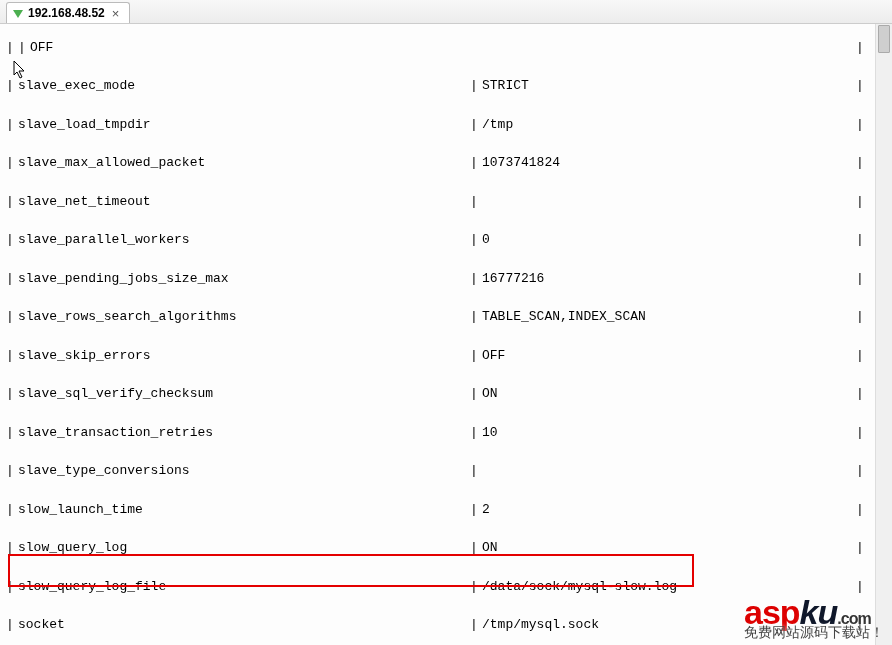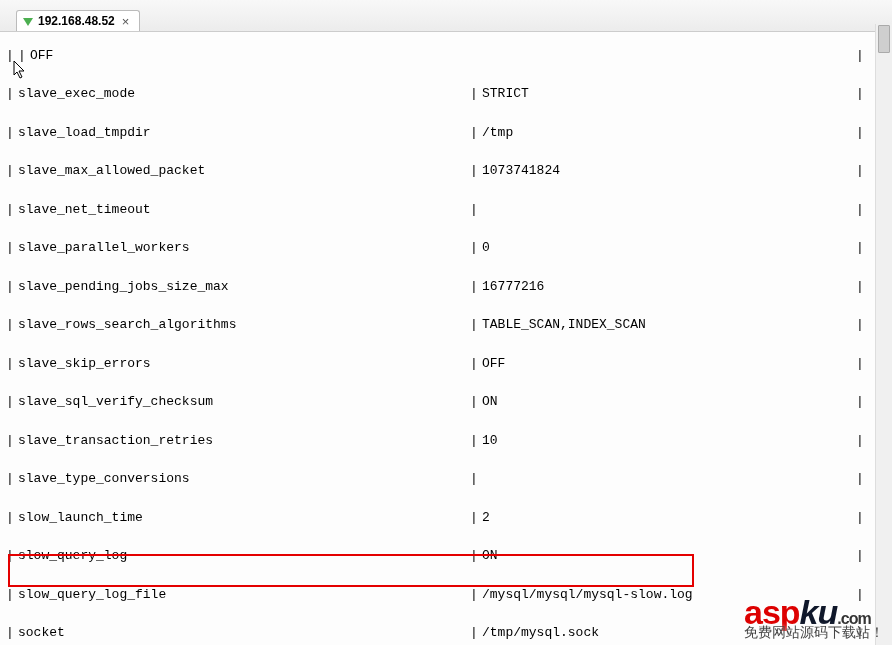--- a/index.html
+++ b/index.html
@@ -6,26 +6,26 @@
   body {
     font-family: Consolas, Monaco, "Courier New", monospace;
     font-size: 13px;
     background: #fdfdfd;
     width: 892px;
     height: 645px;
     overflow: hidden;
     position: relative;
   }
   .tabbar {
-    height: 32px;
+    height: 24px;
     background: linear-gradient(#f8f8f8, #ececec);
     border-bottom: 1px solid #ccc;
     display: flex;
     align-items: flex-end;
-    padding-left: 16px;
+    padding-left: 6px;
   }
   .tab {
     background: #fff;
     border: 1px solid #bbb;
     border-bottom: none;
     border-top-left-radius: 3px;
     border-top-right-radius: 3px;
     padding: 2px 8px 2px 6px;
     display: flex;
     align-items: center;
@@ -135,21 +135,21 @@
     <div class="row"><span class="pipe">| </span><span class="key">slave_net_timeout</span><span class="pipe">| </span><span class="pipe" style="position:absolute;right:24px;">|</span></div>
     <div class="row"><span class="pipe">| </span><span class="key">slave_parallel_workers</span><span class="pipe">| </span><span class="val">0</span><span class="pipe" style="position:absolute;right:24px;">|</span></div>
     <div class="row"><span class="pipe">| </span><span class="key">slave_pending_jobs_size_max</span><span class="pipe">| </span><span class="val">16777216</span><span class="pipe" style="position:absolute;right:24px;">|</span></div>
     <div class="row"><span class="pipe">| </span><span class="key">slave_rows_search_algorithms</span><span class="pipe">| </span><span class="val">TABLE_SCAN,INDEX_SCAN</span><span class="pipe" style="position:absolute;right:24px;">|</span></div>
     <div class="row"><span class="pipe">| </span><span class="key">slave_skip_errors</span><span class="pipe">| </span><span class="val">OFF</span><span class="pipe" style="position:absolute;right:24px;">|</span></div>
     <div class="row"><span class="pipe">| </span><span class="key">slave_sql_verify_checksum</span><span class="pipe">| </span><span class="val">ON</span><span class="pipe" style="position:absolute;right:24px;">|</span></div>
     <div class="row"><span class="pipe">| </span><span class="key">slave_transaction_retries</span><span class="pipe">| </span><span class="val">10</span><span class="pipe" style="position:absolute;right:24px;">|</span></div>
     <div class="row"><span class="pipe">| </span><span class="key">slave_type_conversions</span><span class="pipe">| </span><span class="val"></span><span class="pipe" style="position:absolute;right:24px;">|</span></div>
     <div class="row"><span class="pipe">| </span><span class="key">slow_launch_time</span><span class="pipe">| </span><span class="val">2</span><span class="pipe" style="position:absolute;right:24px;">|</span></div>
     <div class="row"><span class="pipe">| </span><span class="key">slow_query_log</span><span class="pipe">| </span><span class="val">ON</span><span class="pipe" style="position:absolute;right:24px;">|</span></div>
-    <div class="row"><span class="pipe">| </span><span class="key">slow_query_log_file</span><span class="pipe">| </span><span class="val">/mysql/mysql/mysql-slow.log</span><span class="pipe" style="position:absolute;right:24px;">|</span></div>
+    <div class="row"><span class="pipe">| </span><span class="key">slow_query_log_file</span><span class="pipe">| </span><span class="val">/data/sock/mysql-slow.log</span><span class="pipe" style="position:absolute;right:24px;">|</span></div>
     <div class="row"><span class="pipe">| </span><span class="key">socket</span><span class="pipe">| </span><span class="val">/tmp/mysql.sock</span><span class="pipe" style="position:absolute;right:24px;">|</span></div>
   </div>
 
 <div class="highlight-box" style="top: 554px;"></div>
 
 <div class="scrollbar-right">
   <div class="thumb"></div>
 </div>
 
 <svg class="cursor" viewBox="0 0 16 20">

